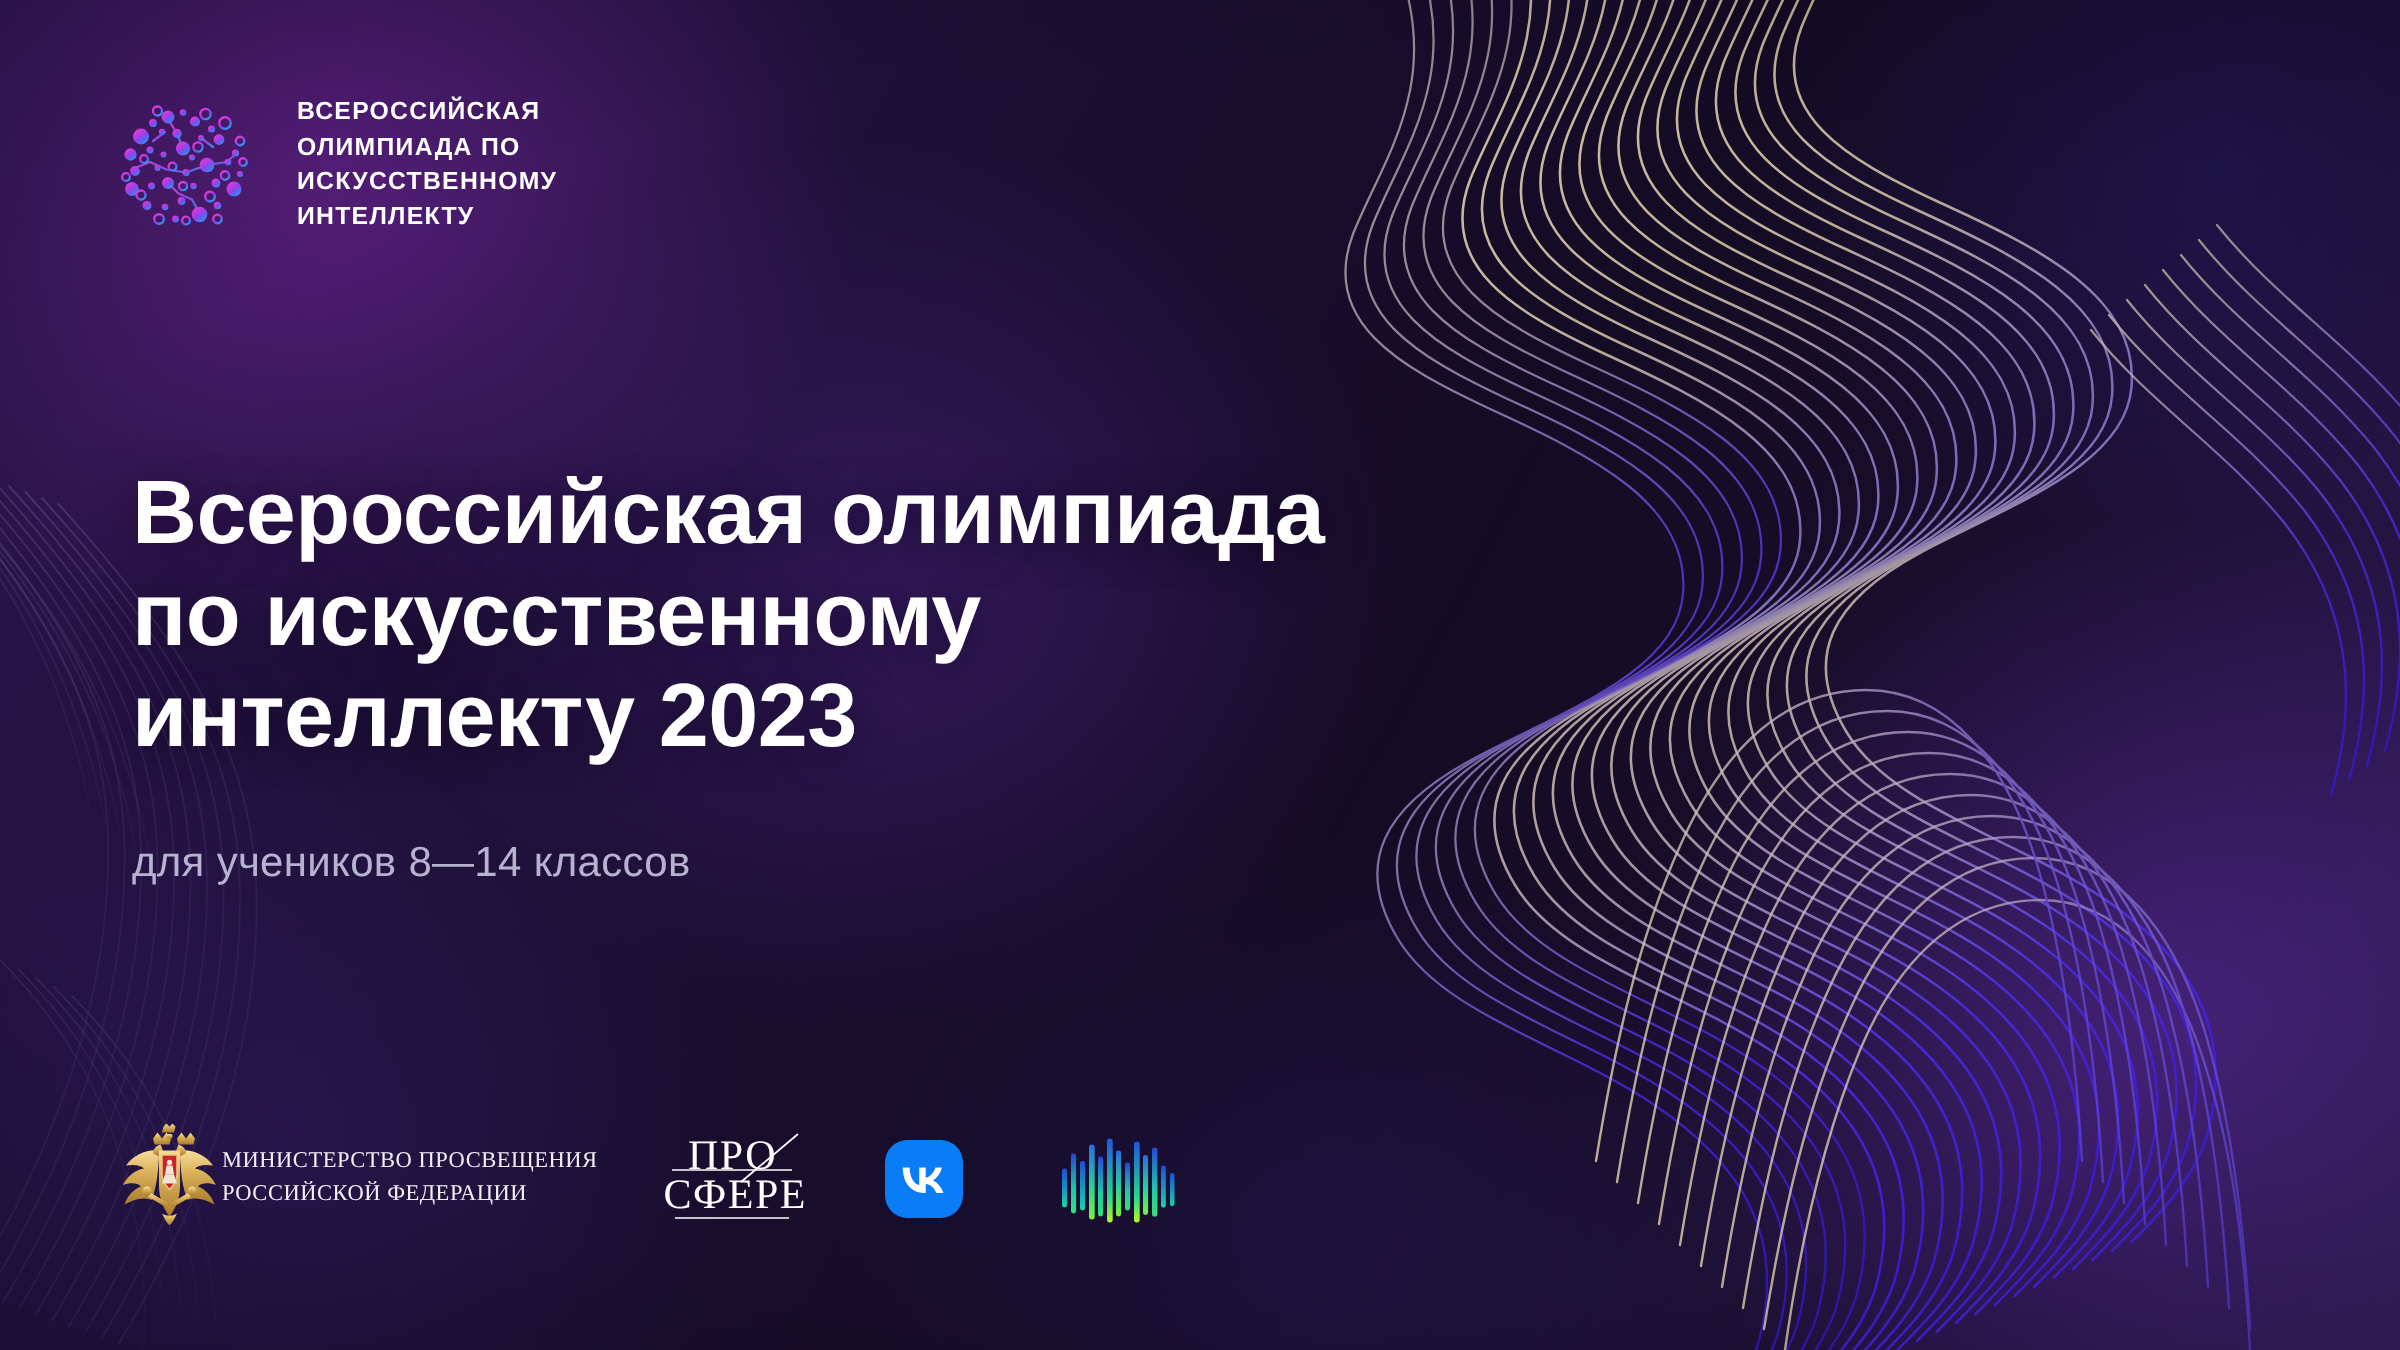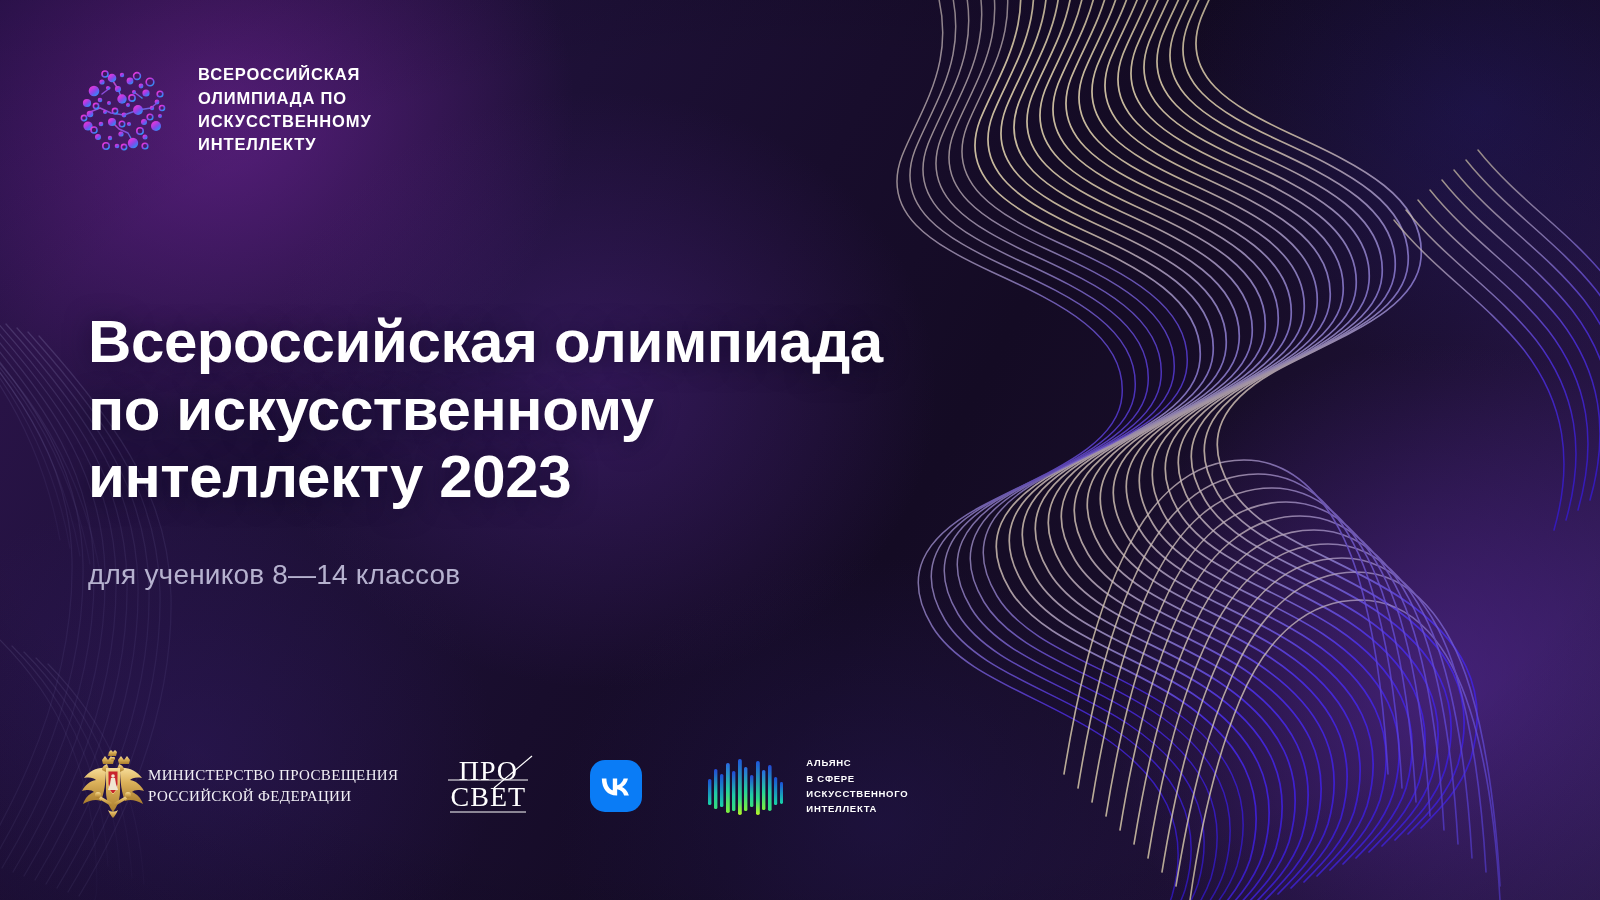--- a/index.html
+++ b/index.html
@@ -418,21 +418,21 @@
     </div>
 
     <div class="partner p-prosvet">
       <div class="prosvet-mark">
         <svg width="92" height="64" viewBox="0 0 92 64" style="position:absolute;inset:0;" aria-hidden="true">
           <line x1="6" y1="26" x2="86" y2="26" stroke="#ffffff" stroke-width="1"></line>
           <line x1="8" y1="58" x2="84" y2="58" stroke="#ffffff" stroke-width="1"></line>
           <line x1="52" y1="34" x2="90" y2="2" stroke="#ffffff" stroke-width="1.2"></line>
         </svg>
         <div class="prosvet-word">ПРО
-СВЕТ</div>
+СФЕРЕ</div>
       </div>
     </div>
 
     <div class="partner p-vk">
       <div class="vk-tile">
         <svg width="34" height="20" viewBox="0 0 34 20" aria-hidden="true">
           <path fill="#ffffff" d="M17.6 19.4c-9.1 0-14.6-6.4-14.8-17h4.6c.15 7.8 3.7 11.1 6.4 11.8V2.4h4.35v6.8
             c2.7-.3 5.5-3.4 6.45-6.8h4.3c-.72 4.2-3.75 7.3-5.9 8.6 2.15 1 5.6 3.75 6.9 8.4h-4.75
             c-1.05-3.2-3.6-5.7-6.99-6.05v6.05z"></path>
         </svg>
@@ -473,20 +473,16 @@
             <rect x="38" y="12" width="3.4" height="44" rx="1.6" fill="url(#eqC)"></rect>
             <rect x="44" y="20" width="3.4" height="32" rx="1.6" fill="url(#eqB)"></rect>
             <rect x="50" y="6" width="3.8" height="54" rx="1.8" fill="url(#eqD)"></rect>
             <rect x="56" y="15" width="3.4" height="40" rx="1.6" fill="url(#eqC)"></rect>
             <rect x="62" y="10" width="3.6" height="46" rx="1.7" fill="url(#eqB)"></rect>
             <rect x="68" y="22" width="3.2" height="28" rx="1.5" fill="url(#eqA)"></rect>
             <rect x="74" y="27" width="3.0" height="22" rx="1.4" fill="url(#eqA)"></rect>
           </g>
         </svg>
       </div>
-      <div class="alliance-text">АЛЬЯНС
-В СФЕРЕ
-ИСКУССТВЕННОГО
-ИНТЕЛЛЕКТА</div>
     </div>
 
   </div>
 </div>
 
 </body></html>

